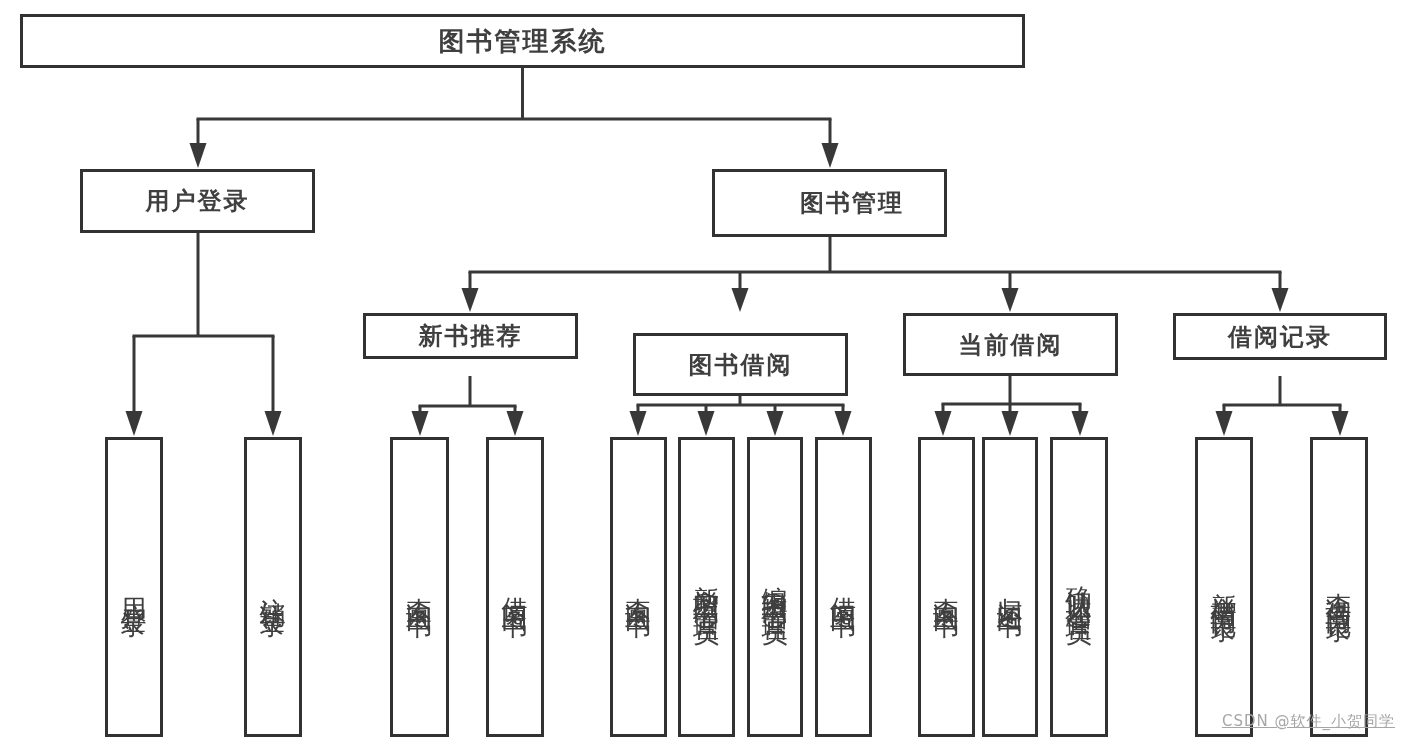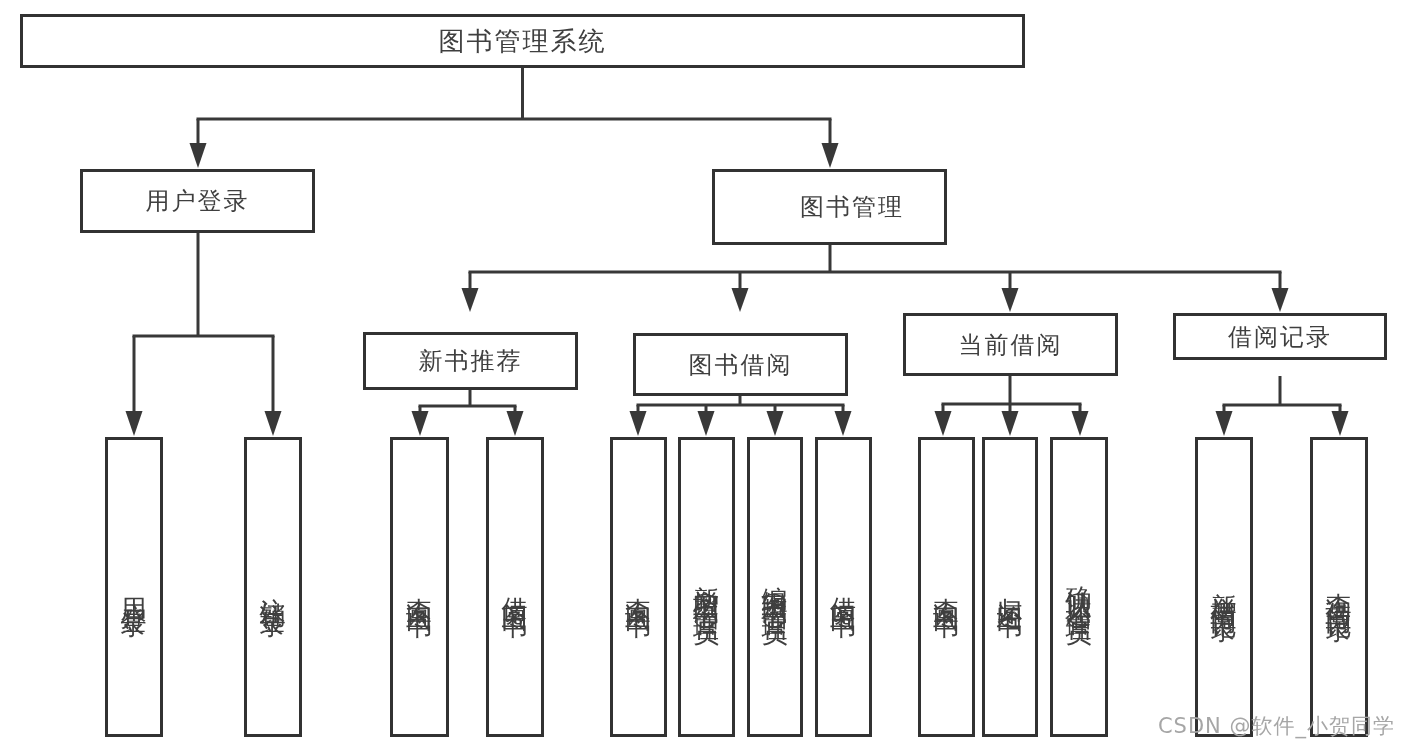--- a/index.html
+++ b/index.html
@@ -14,44 +14,44 @@
     position:relative;width:1405px;height:747px;overflow:hidden;
     background:var(--background);
     font-family:"DejaVu Sans","Liberation Sans",sans-serif;
   }
   #connectors{position:absolute;left:0;top:0;}
   #connectors line{stroke:var(--line);stroke-width:3;}
   #connectors polygon{fill:var(--line);stroke:none;}
 
   .hbox{
     position:absolute;background:#fff;border:3px solid var(--box-border);
-    box-sizing:border-box;display:flex;align-items:center;justify-content:center;
+    box-sizing:border-box;display:flex;align-items:center;justify-content:center;font-weight:bold;
   }
   .hbox .label{font-size:24px;letter-spacing:2px;color:var(--text);white-space:nowrap;}
   .hbox .root-label{font-size:26px;}
 
   .vbox{
     position:absolute;top:437px;height:300px;background:#fff;border:3px solid var(--box-border);
     box-sizing:border-box;display:flex;align-items:center;justify-content:center;
   }
   .vbox .vlabel{
     writing-mode:vertical-rl;text-orientation:mixed;white-space:nowrap;
     font-size:26px;letter-spacing:5px;line-height:1;color:var(--text);
   }
 
   .watermark{
-    position:absolute;top:712px;right:10px;font-size:21px;letter-spacing:1px;
-    color:var(--watermark);white-space:nowrap;
+    position:absolute;top:712px;right:10px;font-size:15px;letter-spacing:1px;
+    color:var(--watermark);white-space:nowrap;text-decoration:underline;
   }
 
   
   #box-root{left:20px;top:14px;width:1005px;height:54px;}
   #box-user-login{left:80px;top:169px;width:235px;height:64px;}
-  #box-book-mgmt{left:712px;top:169px;width:235px;height:76px;padding-left:45px;}
-  #box-new-rec{left:363px;top:332px;width:215px;height:58px;}
+  #box-book-mgmt{left:712px;top:169px;width:235px;height:68px;padding-left:45px;}
+  #box-new-rec{left:363px;top:313px;width:215px;height:46px;}
   #box-borrowing{left:633px;top:313px;width:215px;height:63px;margin-top:20px;}
   #box-current{left:903px;top:313px;width:215px;height:63px;text-align:right;}
   #box-records{left:1173px;top:313px;width:214px;height:47px;}
 
   #leaf-login{left:105px;width:58px;}
   #leaf-logout{left:244px;width:58px;}
   #leaf-nb-query{left:390px;width:59px;}
   #leaf-nb-borrow{left:486px;width:58px;}
   #leaf-bb-query{left:610px;width:57px;}
   #leaf-bb-add{left:678px;width:57px;}

